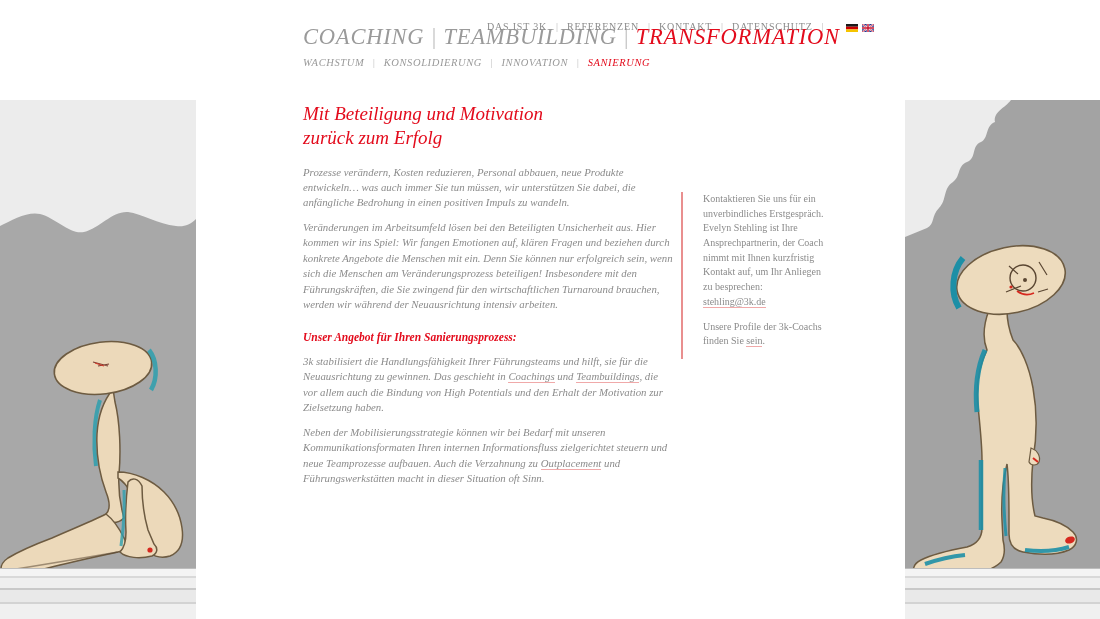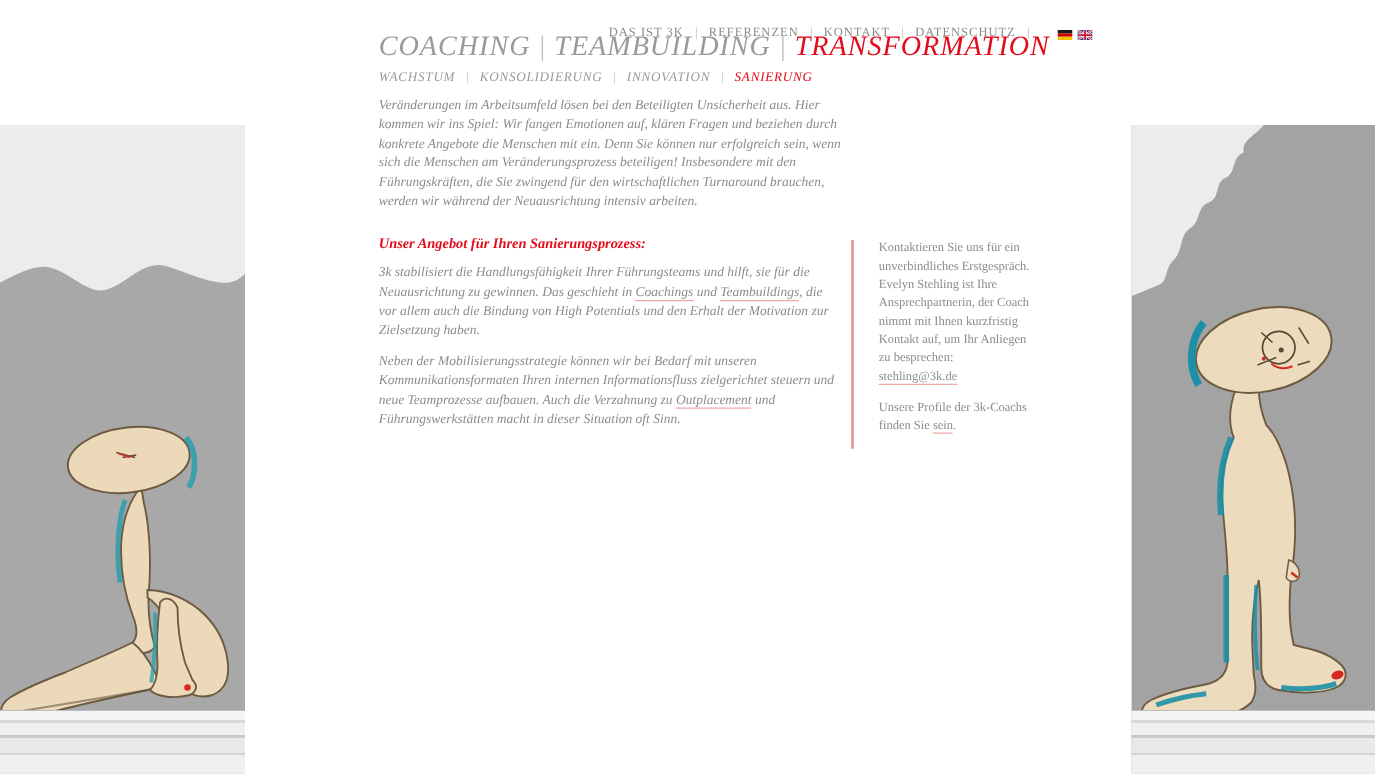--- a/index.html
+++ b/index.html
@@ -162,23 +162,28 @@
   <div class="main">
 
     <h2 class="site-title">
       <span>COACHING</span><span class="sep">|</span><span>TEAMBUILDING</span><span class="sep">|</span><span class="accent">TRANSFORMATION</span>
     </h2>
 
     <div class="subnav">
       <a href="#">WACHSTUM</a><span class="sep">|</span><a href="#">KONSOLIDIERUNG</a><span class="sep">|</span><a href="#">INNOVATION</a><span class="sep">|</span><a href="#" class="active">SANIERUNG</a>
     </div>
 
+    <h1 class="article-heading">
+      <span>Mit Beteiligung und Motivation</span><br>
+      <span>zurück zum Erfolg</span>
+    </h1>
 
     <div class="body-text">
       <div class="para">
+        <div>Prozesse verändern, Kosten reduzieren, Personal abbauen, neue Produkte entwickeln… was auch immer Sie tun müssen, wir unterstützen Sie dabei, die anfängliche Bedrohung in einen positiven Impuls zu wandeln.</div>
       </div>
       <div class="para">Veränderungen im Arbeitsumfeld lösen bei den Beteiligten Unsicherheit aus. Hier kommen wir ins Spiel: Wir fangen Emotionen auf, klären Fragen und beziehen durch konkrete Angebote die Menschen mit ein. Denn Sie können nur erfolgreich sein, wenn sich die Menschen am Veränderungsprozess beteiligen! Insbesondere mit den Führungskräften, die Sie zwingend für den wirtschaftlichen Turnaround brauchen, werden wir während der Neuausrichtung intensiv arbeiten.</div>
 
       <div class="offer-heading">Unser Angebot für Ihren Sanierungsprozess:</div>
 
       <div class="para"><span>3k stabilisiert die Handlungsfähigkeit Ihrer Führungsteams und hilft, sie für die Neuausrichtung zu gewinnen. Das geschieht in </span><a href="#" class="inline-link">Coachings</a><span> und </span><a href="#" class="inline-link">Teambuildings</a><span>, die vor allem auch die Bindung von High Potentials und den Erhalt der Motivation zur Zielsetzung haben.</span></div>
 
       <div class="para"><span>Neben der Mobilisierungsstrategie können wir bei Bedarf mit unseren Kommunikationsformaten Ihren internen Informationsfluss zielgerichtet steuern und neue Teamprozesse aufbauen. Auch die Verzahnung zu </span><a href="#" class="inline-link">Outplacement</a><span> und Führungswerkstätten macht in dieser Situation oft Sinn.</span></div>
     </div>
 

